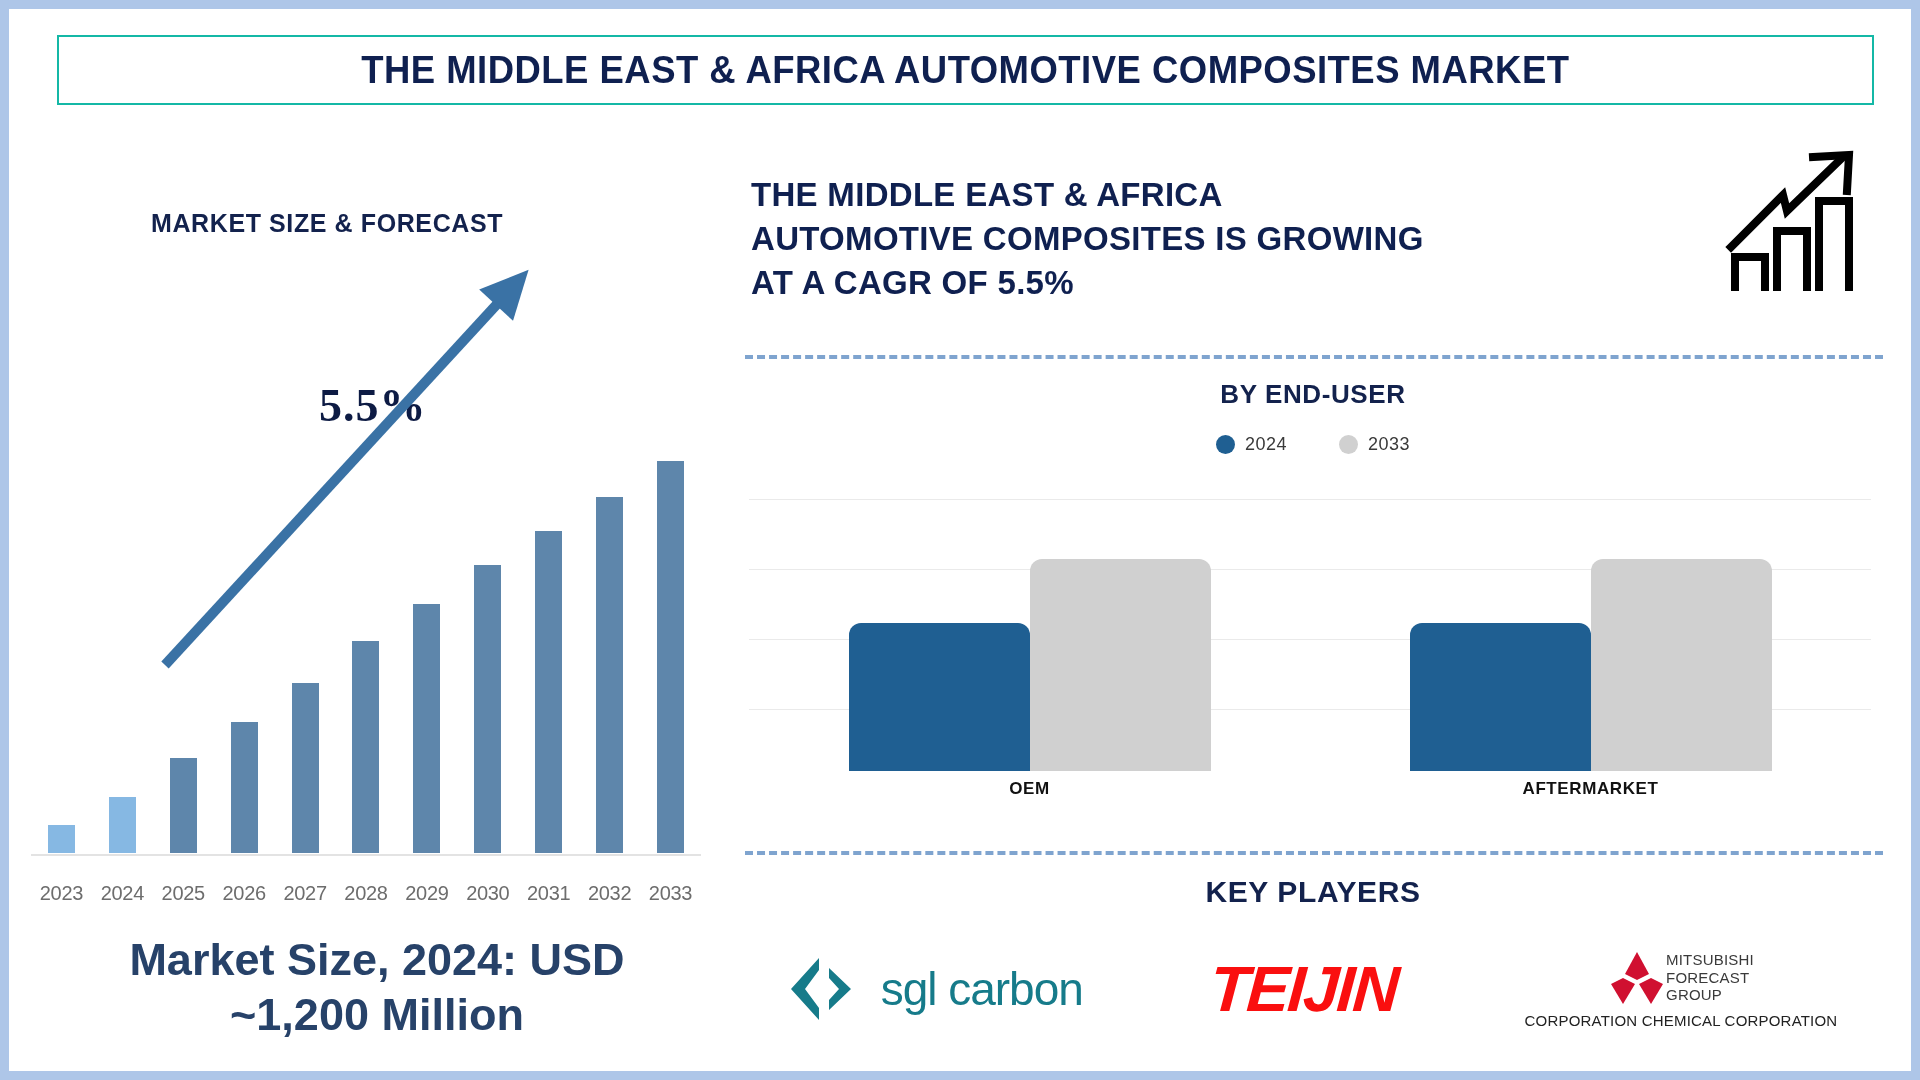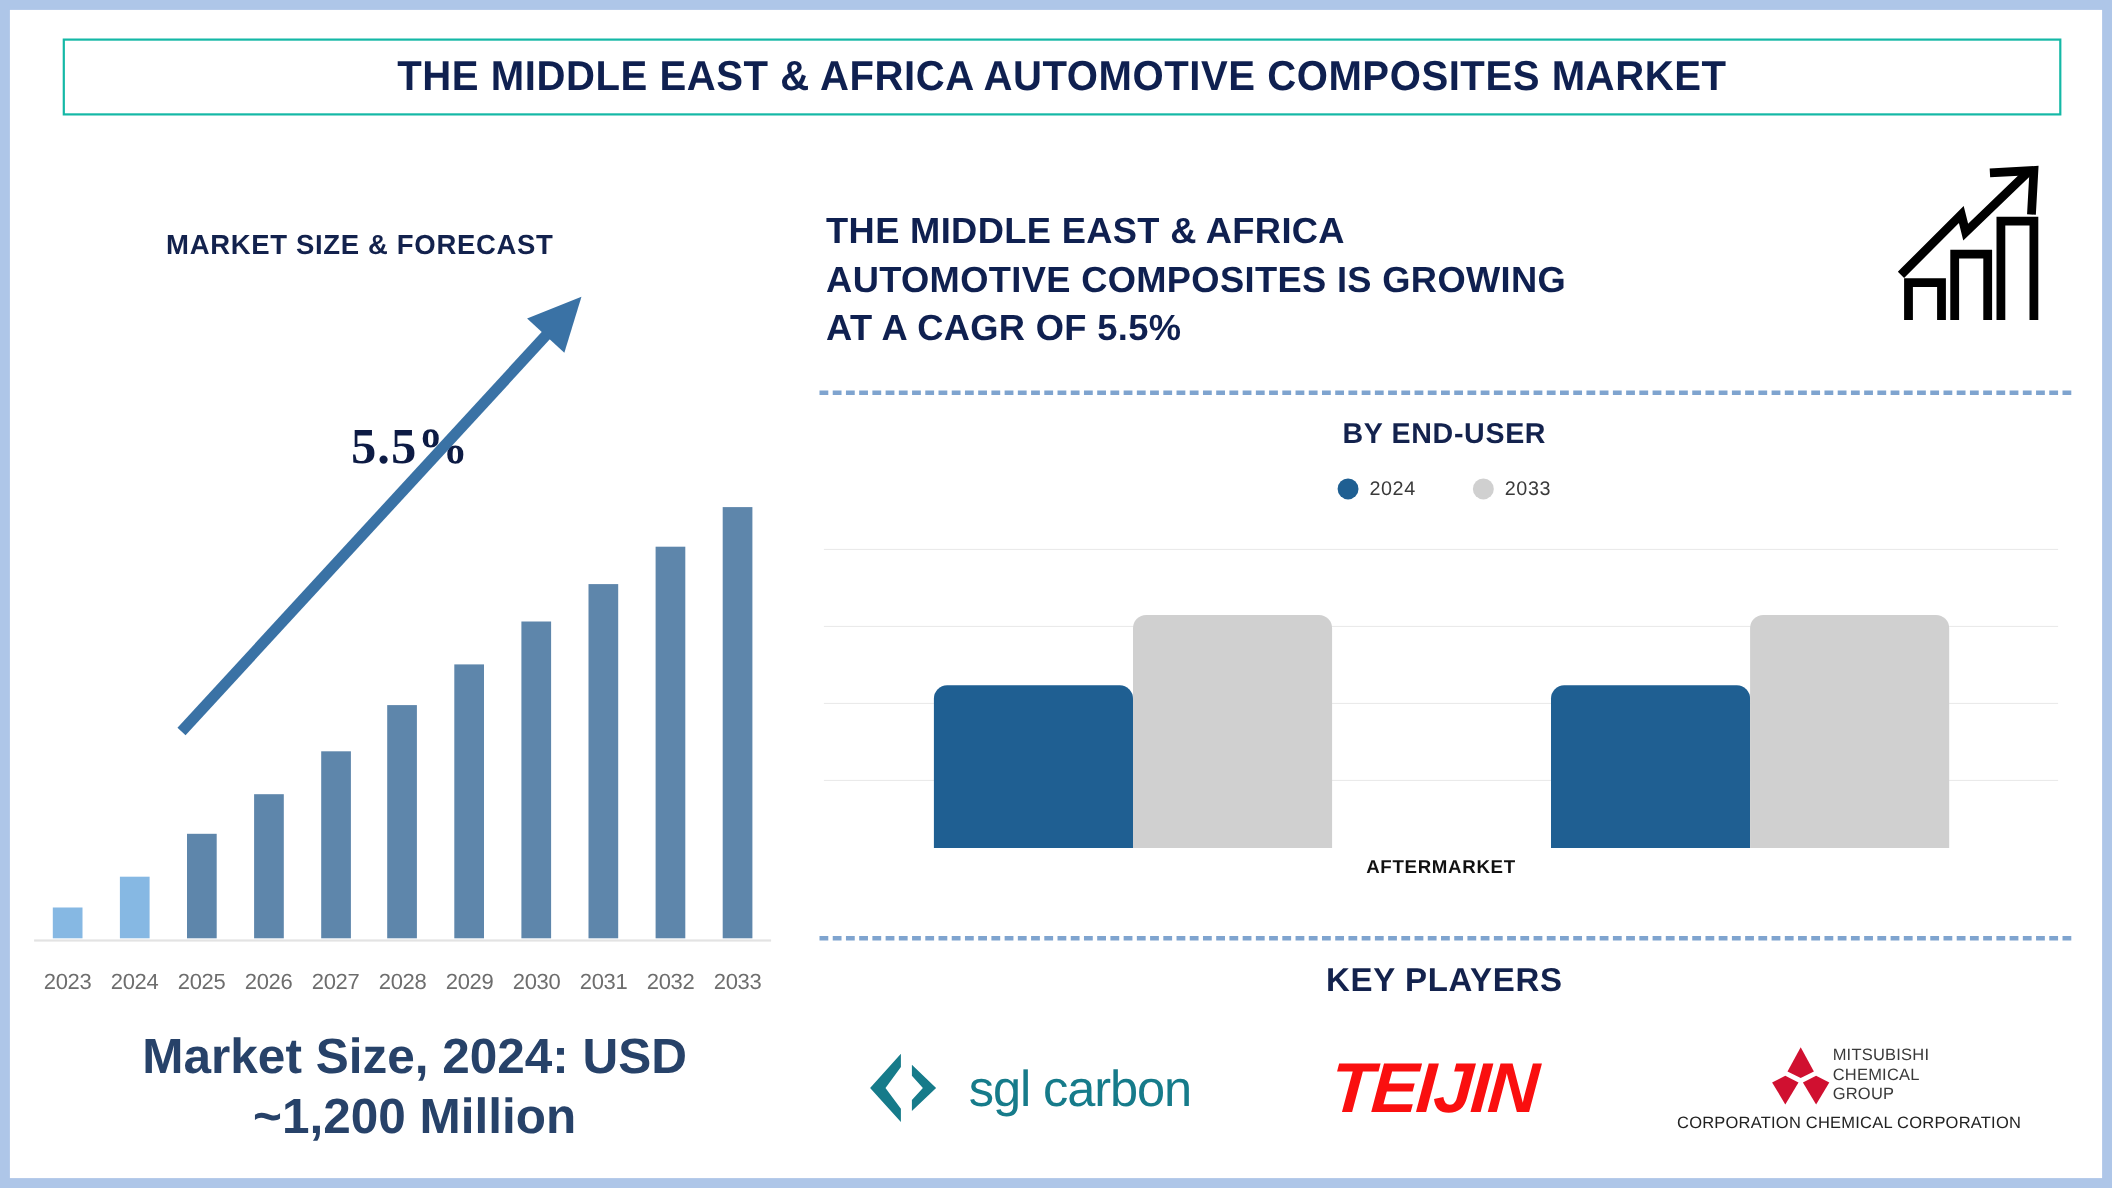--- a/index.html
+++ b/index.html
@@ -172,21 +172,20 @@
     position: absolute;
     left: 36px;
     top: 44px;
     width: 920px;
     font-family: "Liberation Sans Narrow", "Liberation Sans", sans-serif;
     font-weight: 700;
     font-size: 33px;
     line-height: 1.33;
     letter-spacing: 0.3px;
     color: #0f2050;
-    margin-top: 15px;
   }
   #cagr-headline .ln { display: block; }
 
   #growth-icon {
     position: absolute;
     right: 50px;
     top: 10px;
     width: 140px;
     height: 160px;
   }
@@ -465,20 +464,21 @@
               <div class="eu-bar" title="OEM 2024: 55" style="height: 148px; background: rgb(31, 95, 146);"></div>
               <div class="eu-bar" title="OEM 2033: 78" style="height: 212px; background: rgb(208, 208, 208);"></div>
             </div>
             <div class="eu-group">
               <div class="eu-bar" title="AFTERMARKET 2024: 55" style="height: 148px; background: rgb(31, 95, 146);"></div>
               <div class="eu-bar" title="AFTERMARKET 2033: 78" style="height: 212px; background: rgb(208, 208, 208);"></div>
             </div>
           </div>
       </div>
       <div id="eu-labels">
+          <div class="eu-label">OEM</div>
           <div class="eu-label">AFTERMARKET</div>
         </div>
 
       <div class="dashed-rule" id="rule-mid"></div>
 
       <div id="key-players-title">KEY PLAYERS</div>
 
       <div id="logos">
 
         <div class="logo" id="logo-sgl">
@@ -495,21 +495,21 @@
 
         <div class="logo" id="logo-mitsubishi">
           <div id="mc-top">
             <svg width="58" height="56" viewBox="0 0 58 56">
               <path d="M29,2 L41,24 L29,30 L17,24 Z" fill="#d01030"></path>
               <path d="M15,28 L27,34 L15,54 L3,34 Z" fill="#d01030"></path>
               <path d="M43,28 L55,34 L43,54 L31,34 Z" fill="#d01030"></path>
             </svg>
             <div id="mc-words">
               <div>MITSUBISHI</div>
-              <div>CHEMICAL</div>
+              <div>FORECAST</div>
               <div>GROUP</div>
             </div>
           </div>
           <div id="mc-sub">CORPORATION CHEMICAL CORPORATION</div>
         </div>
 
       </div>
     </div>
 
   </div>

